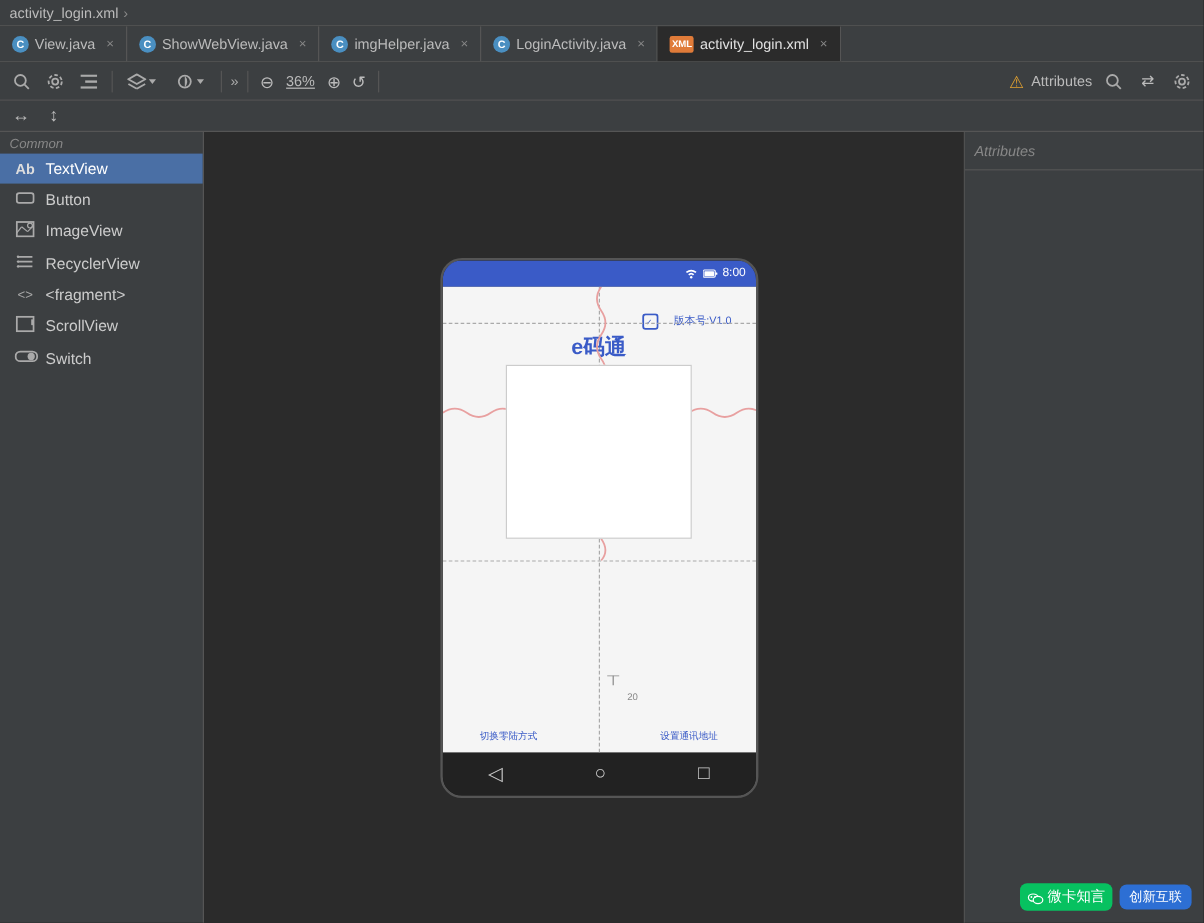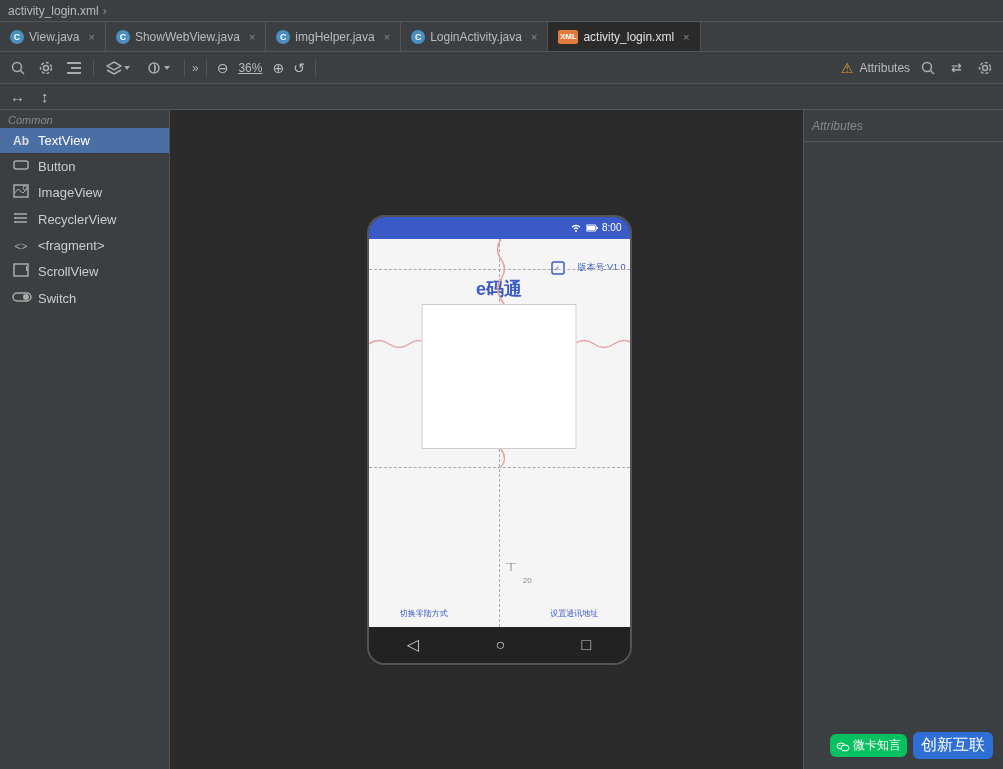--- a/index.html
+++ b/index.html
@@ -266,21 +266,21 @@
       transform: translateX(-50%);
       color: #3a5bc7;
       font-size: 18px;
       font-weight: bold;
       white-space: nowrap;
     }
     
     .version-badge {
       position: absolute;
       top: 22px;
-      right: 4px;
+      right: 20px;
       background: none;
       color: #3a5bc7;
       font-size: 9px;
       display: flex;
       align-items: center;
       gap: 12px;
     }
     
     .login-box {
       position: absolute;
@@ -346,21 +346,21 @@
       font-size: 12px;
       display: flex;
       align-items: flex-end;
       gap: 3px;
     }
     .watermark-brand {
       background: #2d6fd4;
       border-radius: 6px;
       padding: 3px 8px;
       color: white;
-      font-size: 16px;
+      font-size: 11px;
     }
 
     
     ::-webkit-scrollbar { width: 6px; }
     ::-webkit-scrollbar-track { background: #2b2b2b; }
     ::-webkit-scrollbar-thumb { background: #555; border-radius: 3px; }
 
     
     .phone-constraint-overlay {
       position: absolute;

